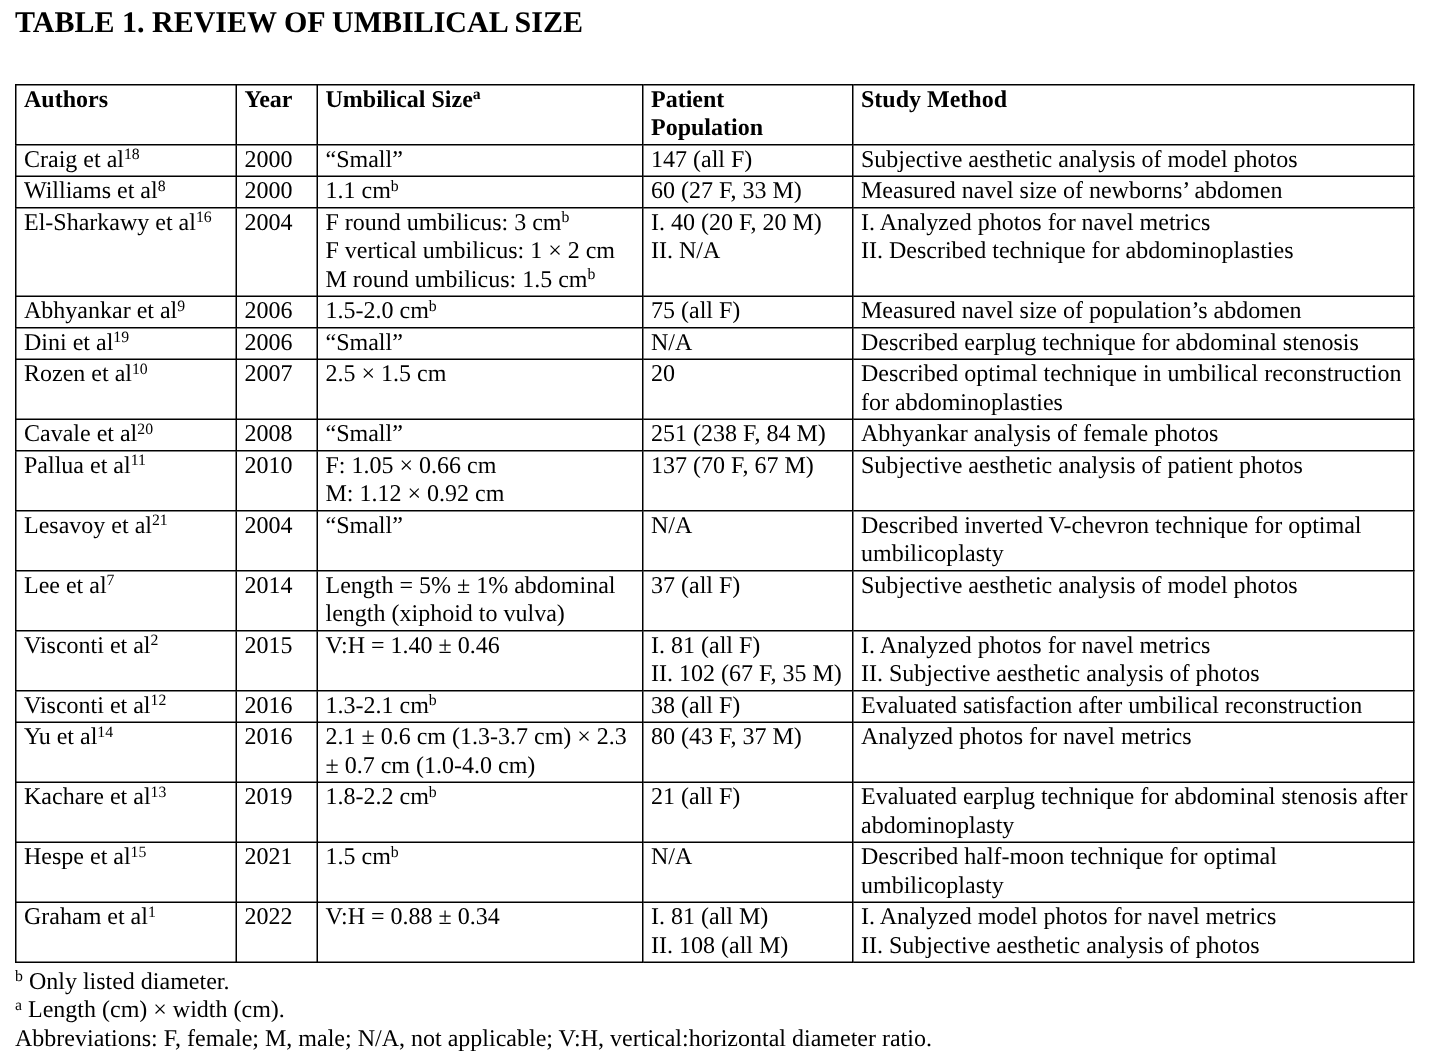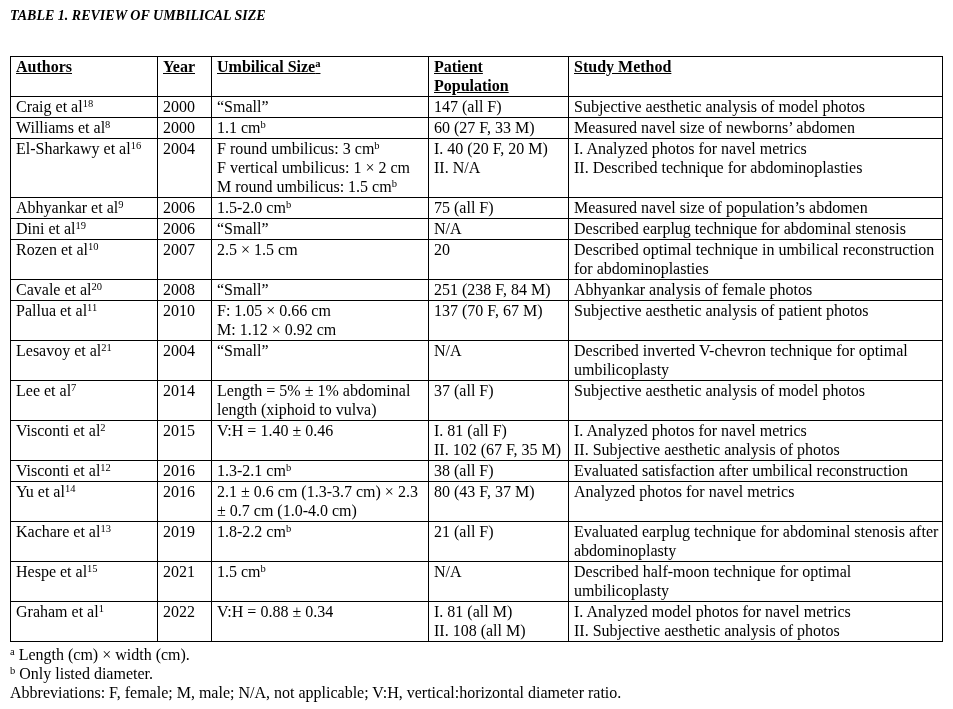--- a/index.html
+++ b/index.html
@@ -11,25 +11,24 @@
   }
   body {
     width: 953px;
     height: 709px;
     overflow: hidden;
   }
   .page {
     padding: 6px 10px 0 10px;
   }
   .title {
-    font-size: 14px;
+    font-size: 20px;
     font-weight: bold;
     line-height: 19px;
     margin: 0;
-    font-style: italic;
   }
   table.review-table {
     border-collapse: collapse;
     table-layout: fixed;
     width: 932px;
     margin-top: 31px;
   }
   col.col-authors    { width: 147px; }
   col.col-year       { width: 54px;  }
   col.col-size       { width: 217px; }
@@ -37,21 +36,21 @@
   col.col-method     { width: 374px; }
   th, td {
     border: 1px solid #000000;
     vertical-align: top;
     text-align: left;
     font-size: 16px;
     line-height: 19px;
     padding: 0 3px 1px 5px;
     overflow: hidden;
   }
-  th { font-weight: bold; text-decoration: underline; }
+  th { font-weight: bold; }
   sup {
     font-size: 10.5px;
     line-height: 0;
     vertical-align: baseline;
     position: relative;
     top: -5px;
   }
   .footnotes {
     margin-top: 3px;
     font-size: 16px;
@@ -192,18 +191,18 @@
           <td>Graham et al<sup>1</sup></td>
           <td>2022</td>
           <td>V:H = 0.88 ± 0.34</td>
           <td>I. 81 (all M)<br>II. 108 (all M)</td>
           <td>I. Analyzed model photos for navel metrics<br>II. Subjective aesthetic analysis of photos</td>
         </tr>
       </tbody>
   </table>
 
   <div class="footnotes" id="footnotes">
+      <div><sup>b</sup> Only listed diameter.</div>
       <div><sup>a</sup> Length (cm) × width (cm).</div>
-      <div><sup>b</sup> Only listed diameter.</div>
       <div>Abbreviations: F, female; M, male; N/A, not applicable; V:H, vertical:horizontal diameter ratio.</div>
     </div>
 
 </div>
 
 </body></html>

